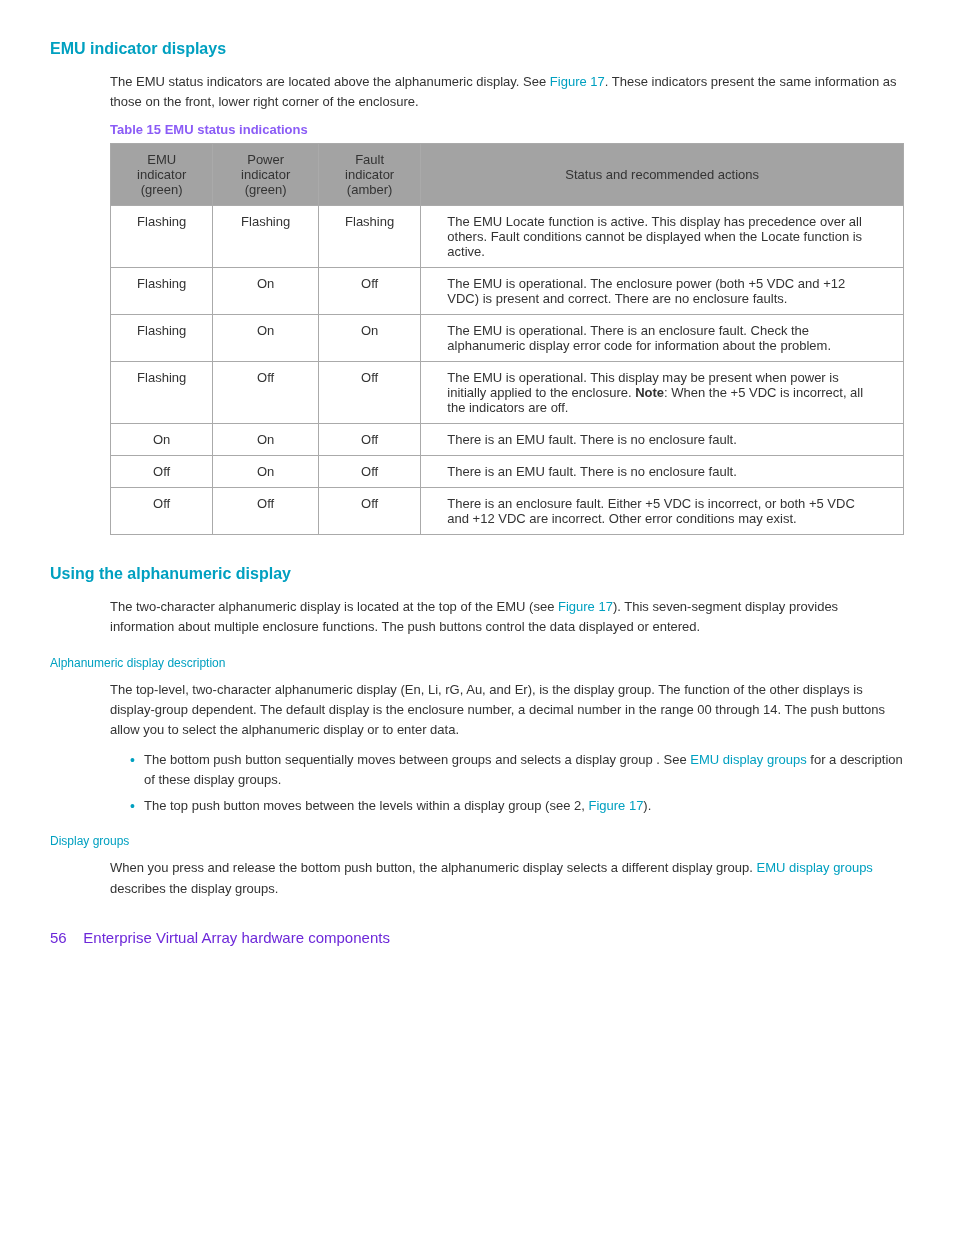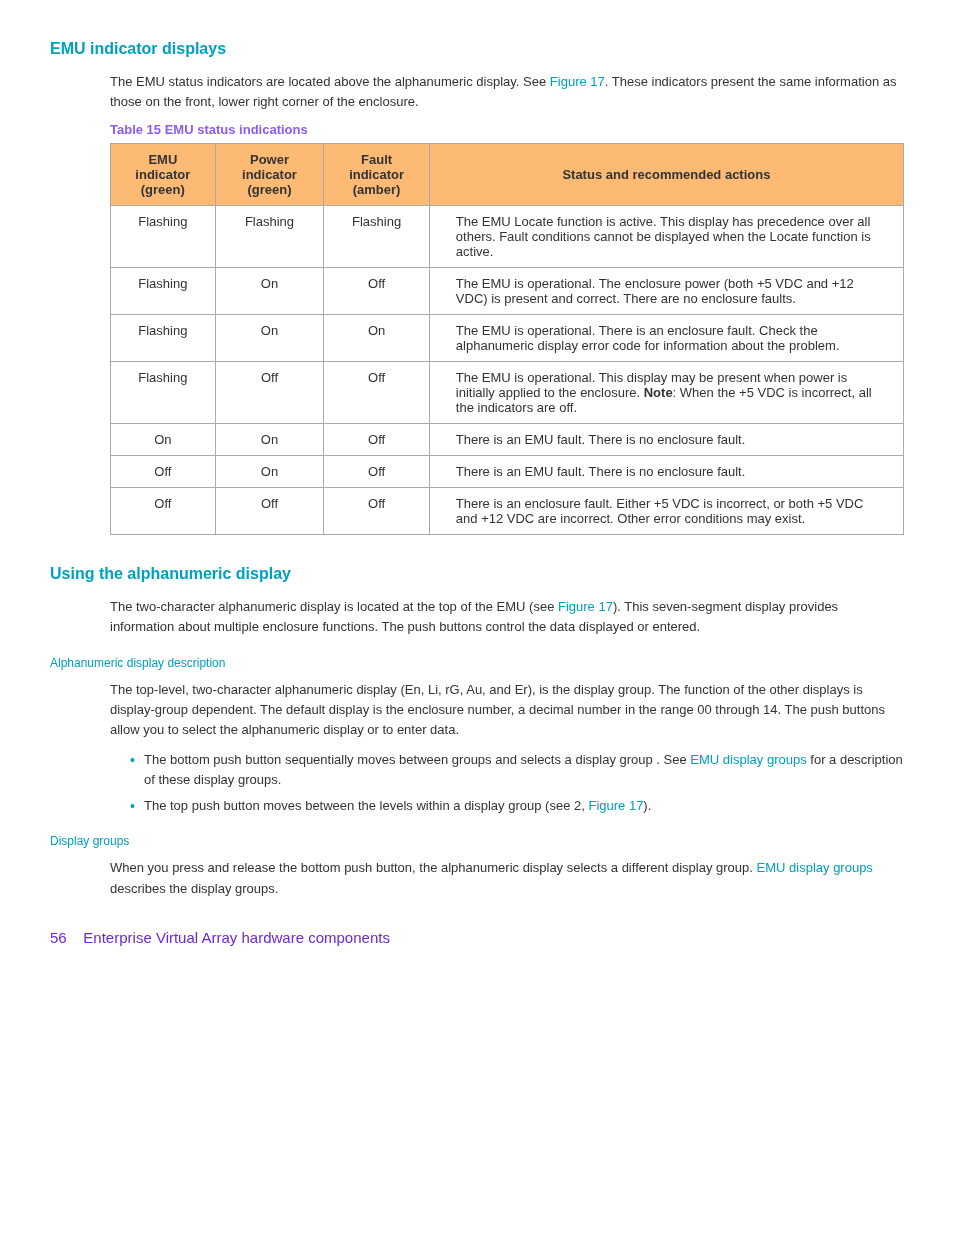--- a/index.html
+++ b/index.html
@@ -44,24 +44,24 @@
       margin-left: 60px;
       margin-right: 0px;
       border-collapse: collapse;
       width: calc(100% - 60px);
       margin-bottom: 30px;
     }
 
     .status-table th {
       border: 1px solid #aaaaaa;
       padding: 8px 10px;
-      font-weight: bold;
+      font-weight: normal;
       font-size: 13px;
       text-align: center;
-      background: #fdba74;
+      background: #a3a3a3;
     }
 
     .status-table td {
       border: 1px solid #aaaaaa;
       padding: 8px 26px;
       font-size: 13px;
       text-align: center;
       vertical-align: top;
     }
 

